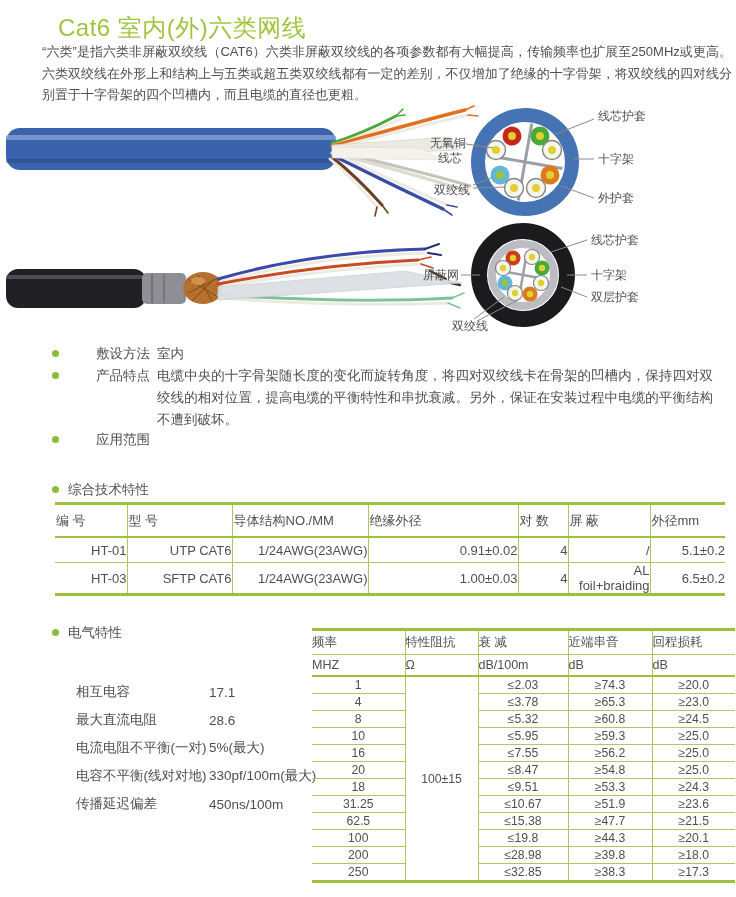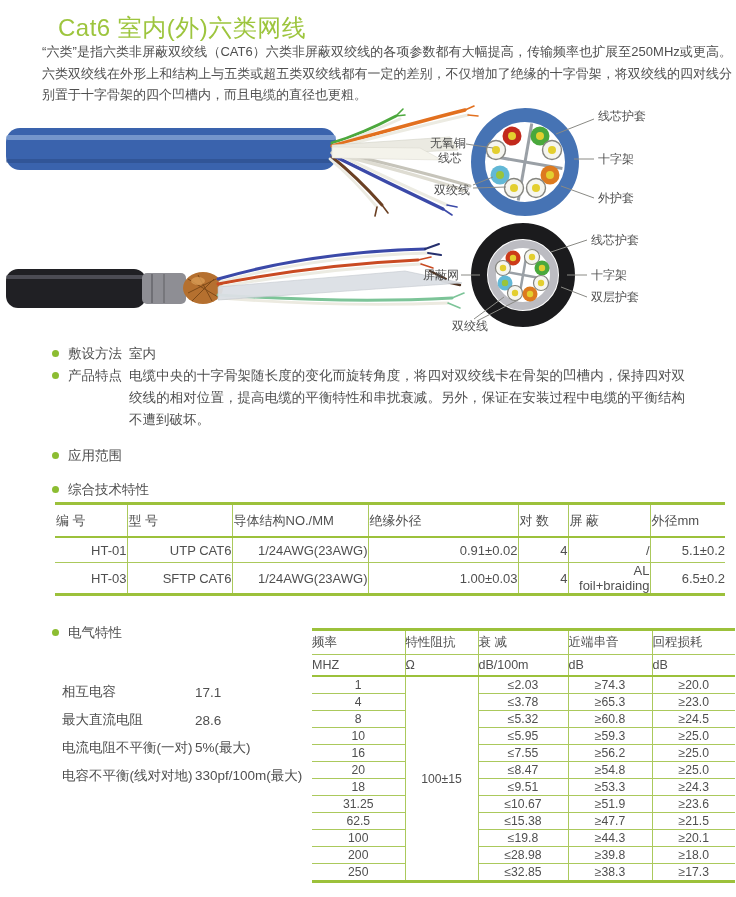--- a/index.html
+++ b/index.html
@@ -8,21 +8,21 @@
   .abs { position:absolute; }
 
   .title { position:absolute; left:58px; top:12px; margin:0; font-size:24px; font-weight:400;
            color:#9dc53e; letter-spacing:0.5px; }
   .intro { position:absolute; left:42px; top:41px; width:690px; margin:0; font-size:13px;
            line-height:21.5px; text-align:justify; color:#4f4f4f; }
 
   .bullet { position:absolute; left:52px; width:645px; display:flex; font-size:13.5px;
             line-height:22px; color:#4f4f4f; }
   .dot { flex:none; width:7px; height:7px; border-radius:50%; background:#8cbd32; margin:7px 9px 0 0; }
-  .blabel { flex:none; width:55px; margin-right:6px; white-space:nowrap; }
+  .blabel { flex:none; width:55px; margin-right:6px; white-space:nowrap;margin-left:28px; }
   .btext { flex:none; width:556px; text-align:justify; }
   .stitle { white-space:nowrap; }
 
   table { border-collapse:collapse; table-layout:fixed; }
   .stable { position:absolute; left:55px; top:502px; width:670px;
             border-top:3px solid #9cc13b; border-bottom:3px solid #9cc13b; }
   .stable th { height:29px; font-weight:normal; font-size:13px; text-align:left;
                border:1px solid #abc95c; border-bottom:2px solid #9cc13b; }
   .stable td { height:24px; font-size:13px; text-align:right; border:1px solid #abc95c; padding:0; }
   .stable tr > *:first-child { border-left:none; }
@@ -31,21 +31,21 @@
   .etable { position:absolute; left:312px; top:628px; width:423px;
             border-top:3px solid #9cc13b; border-bottom:3px solid #9cc13b; }
   .etable th { font-weight:normal; font-size:12.5px; height:23px; text-align:left;
                border:1px solid #abc95c; padding:0; }
   .etable thead tr.units th { height:20px; border-bottom:2px solid #9cc13b; }
   .etable td { text-align:center; font-size:12.2px; height:16px; line-height:16px;
                border:1px solid #abc95c; padding:0; }
   .etable tr > *:first-child { border-left:none; }
   .etable tr > *:last-child  { border-right:none; }
 
-  .params { position:absolute; left:62px; top:678px; width:270px; }
+  .params { position:absolute; left:76px; top:678px; width:270px; }
   .param  { display:flex; height:28px; align-items:center; font-size:13.5px; }
   .plabel { flex:none; width:133px; white-space:nowrap; }
   .pvalue { flex:1; white-space:nowrap; }
 
   .dlabel { font-size:12px; fill:#4f4f4f; }
 </style>
 </head>
 <body>
 
 <div class="sheet">
@@ -190,21 +190,21 @@
   <div class="bullet" style="top:343px">
     <span class="dot"></span>
     <span class="blabel">敷设方法</span>
     <span class="btext">室内</span>
   </div>
   <div class="bullet" style="top:365px">
     <span class="dot"></span>
     <span class="blabel">产品特点</span>
     <span class="btext">电缆中央的十字骨架随长度的变化而旋转角度，将四对双绞线卡在骨架的凹槽内，保持四对双绞线的相对位置，提高电缆的平衡特性和串扰衰减。另外，保证在安装过程中电缆的平衡结构不遭到破坏。</span>
   </div>
-  <div class="bullet" style="top:445px">
+  <div class="bullet" style="top:429px">
     <span class="dot"></span>
     <span class="blabel">应用范围</span>
   </div>
 
   <div class="bullet" style="top:479px">
     <span class="dot"></span>
     <span class="stitle">综合技术特性</span>
   </div>
 
   <table class="stable">
@@ -265,20 +265,24 @@
         <span class="pvalue">28.6</span>
       </div>
     <div class="param">
         <span class="plabel">电流电阻不平衡(一对)</span>
         <span class="pvalue">5%(最大)</span>
       </div>
     <div class="param">
         <span class="plabel">电容不平衡(线对对地)</span>
         <span class="pvalue">330pf/100m(最大)</span>
       </div>
+    <div class="param">
+        <span class="plabel">传播延迟偏差</span>
+        <span class="pvalue">450ns/100m</span>
+      </div>
   </div>
 
   <table class="etable">
     <colgroup>
         <col style="width:93px">
         <col style="width:73px">
         <col style="width:90px">
         <col style="width:84px">
         <col style="width:83px">
       </colgroup>

